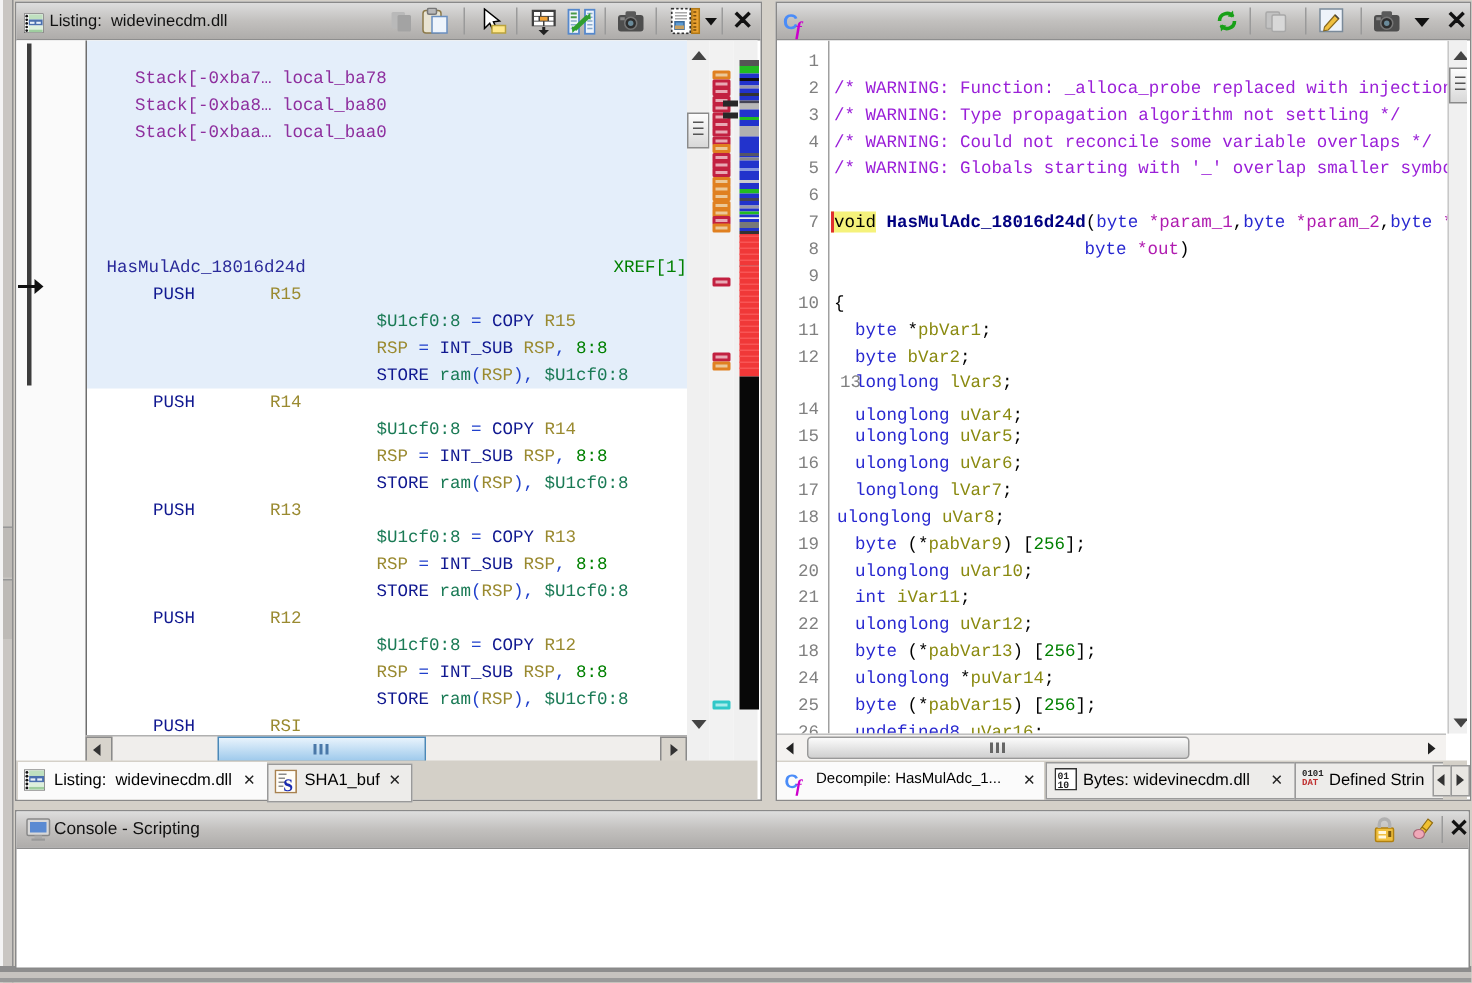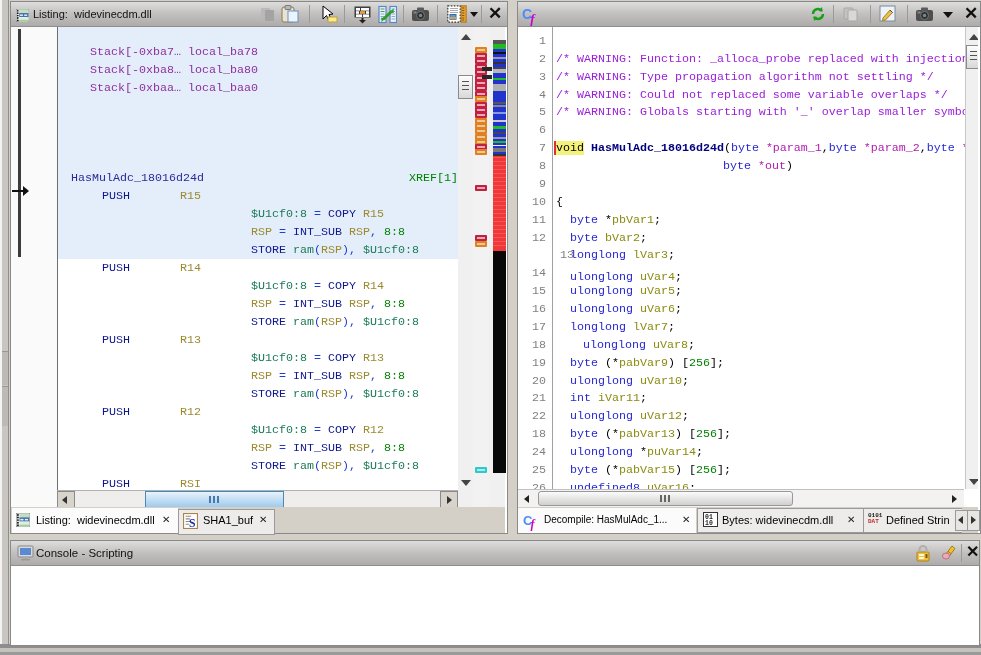--- a/index.html
+++ b/index.html
@@ -363,33 +363,33 @@
         <div class="row mono c-num" style="left: 0px; top: 327px; width: 28px; text-align: right;">19</div>
         <div class="row mono c-num" style="left: 0px; top: 345px; width: 28px; text-align: right;">20</div>
         <div class="row mono c-num" style="left: 0px; top: 362px; width: 28px; text-align: right;">21</div>
         <div class="row mono c-num" style="left: 0px; top: 380px; width: 28px; text-align: right;">22</div>
         <div class="row mono c-num" style="left: 0px; top: 398px; width: 28px; text-align: right;">18</div>
         <div class="row mono c-num" style="left: 0px; top: 416px; width: 28px; text-align: right;">24</div>
         <div class="row mono c-num" style="left: 0px; top: 434px; width: 28px; text-align: right;">25</div>
         <div class="row mono c-num" style="left: 0px; top: 452px; width: 28px; text-align: right;">26</div>
         <div class="row mono" style="left: 38px; top: 23px;"><span class="c-com">/* WARNING: Function: _alloca_probe replaced with injection of vararg</span></div>
         <div class="row mono" style="left: 38px; top: 41px;"><span class="c-com">/* WARNING: Type propagation algorithm not settling */</span></div>
-        <div class="row mono" style="left: 38px; top: 59px;"><span class="c-com">/* WARNING: Could not replaced some variable overlaps */</span></div>
+        <div class="row mono" style="left: 38px; top: 59px;"><span class="c-com">/* WARNING: Could not reconcile some variable overlaps */</span></div>
         <div class="row mono" style="left: 38px; top: 76px;"><span class="c-com">/* WARNING: Globals starting with '_' overlap smaller symbols at the</span></div>
         <div class="row mono" style="left: 38px; top: 112px;"><span style="background:#f5f27b;border-left:2px solid #e03030;margin-left:-2px;">void</span> <span class="c-fn">HasMulAdc_18016d24d</span>(<span class="c-typ">byte</span> <span class="c-par">*param_1</span>,<span class="c-typ">byte</span> <span class="c-par">*param_2</span>,<span class="c-typ">byte</span> <span class="c-par">*p</span></div>
         <div class="row mono" style="left: 205px; top: 130px;"><span class="c-typ">byte</span> <span class="c-par">*out</span>)</div>
         <div class="row mono" style="left: 38px; top: 166px;">{</div>
         <div class="row mono" style="left: 52px; top: 184px;"><span class="c-typ">byte</span> *<span class="c-var">pbVar1</span>;</div>
         <div class="row mono" style="left: 52px; top: 202px;"><span class="c-typ">byte</span> <span class="c-var">bVar2</span>;</div>
         <div class="row mono" style="left: 52px; top: 219px;"><span class="c-typ">longlong</span> <span class="c-var">lVar3</span>;</div>
         <div class="row mono" style="left: 52px; top: 241px;"><span class="c-typ">ulonglong</span> <span class="c-var">uVar4</span>;</div>
         <div class="row mono" style="left: 52px; top: 255px;"><span class="c-typ">ulonglong</span> <span class="c-var">uVar5</span>;</div>
         <div class="row mono" style="left: 52px; top: 273px;"><span class="c-typ">ulonglong</span> <span class="c-var">uVar6</span>;</div>
         <div class="row mono" style="left: 52px; top: 291px;"><span class="c-typ">longlong</span> <span class="c-var">lVar7</span>;</div>
-        <div class="row mono" style="left: 65px; top: 309px;"><span class="c-typ">ulonglong</span> <span class="c-var">uVar8</span>;</div>
+        <div class="row mono" style="left: 40px; top: 309px;"><span class="c-typ">ulonglong</span> <span class="c-var">uVar8</span>;</div>
         <div class="row mono" style="left: 52px; top: 327px;"><span class="c-typ">byte</span> (*<span class="c-var">pabVar9</span>) [<span class="c-grn">256</span>];</div>
         <div class="row mono" style="left: 52px; top: 345px;"><span class="c-typ">ulonglong</span> <span class="c-var">uVar10</span>;</div>
         <div class="row mono" style="left: 52px; top: 362px;"><span class="c-typ">int</span> <span class="c-var">iVar11</span>;</div>
         <div class="row mono" style="left: 52px; top: 380px;"><span class="c-typ">ulonglong</span> <span class="c-var">uVar12</span>;</div>
         <div class="row mono" style="left: 52px; top: 398px;"><span class="c-typ">byte</span> (*<span class="c-var">pabVar13</span>) [<span class="c-grn">256</span>];</div>
         <div class="row mono" style="left: 52px; top: 416px;"><span class="c-typ">ulonglong</span> *<span class="c-var">puVar14</span>;</div>
         <div class="row mono" style="left: 52px; top: 434px;"><span class="c-typ">byte</span> (*<span class="c-var">pabVar15</span>) [<span class="c-grn">256</span>];</div>
         <div class="row mono" style="left: 52px; top: 452px;"><span class="c-typ">undefined8</span> <span class="c-var">uVar16</span>;</div>
       </div>
 

